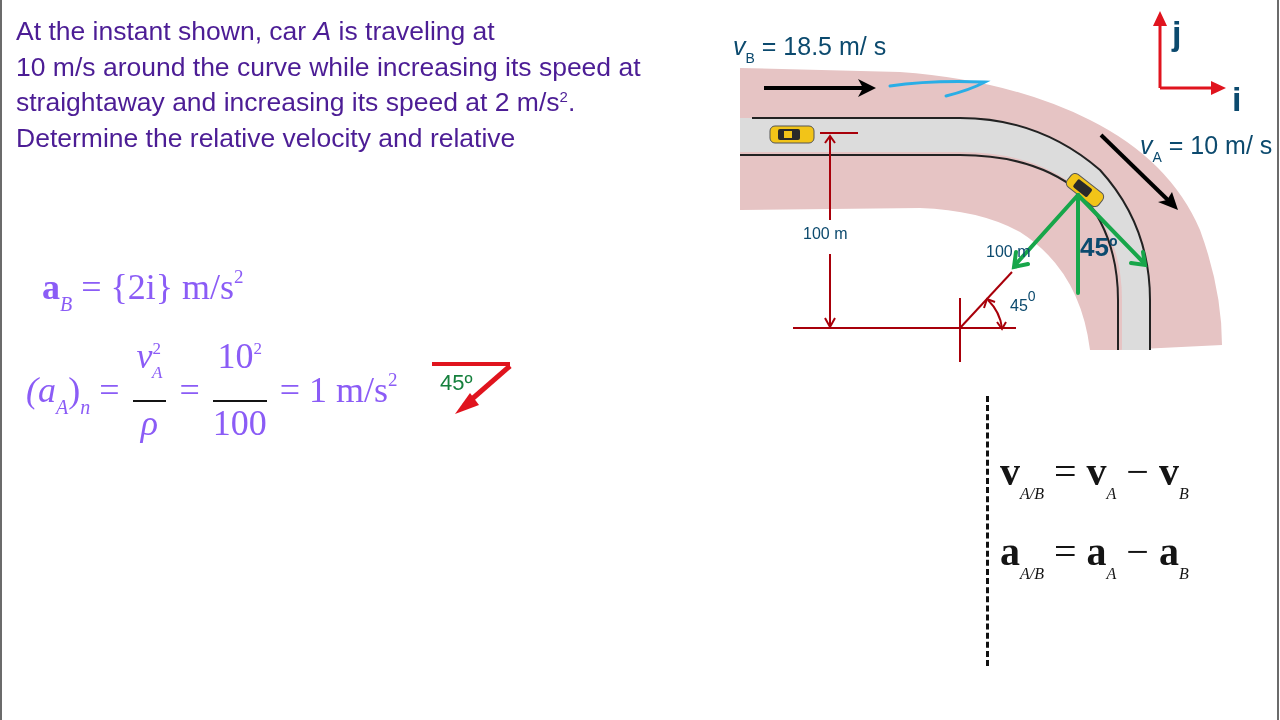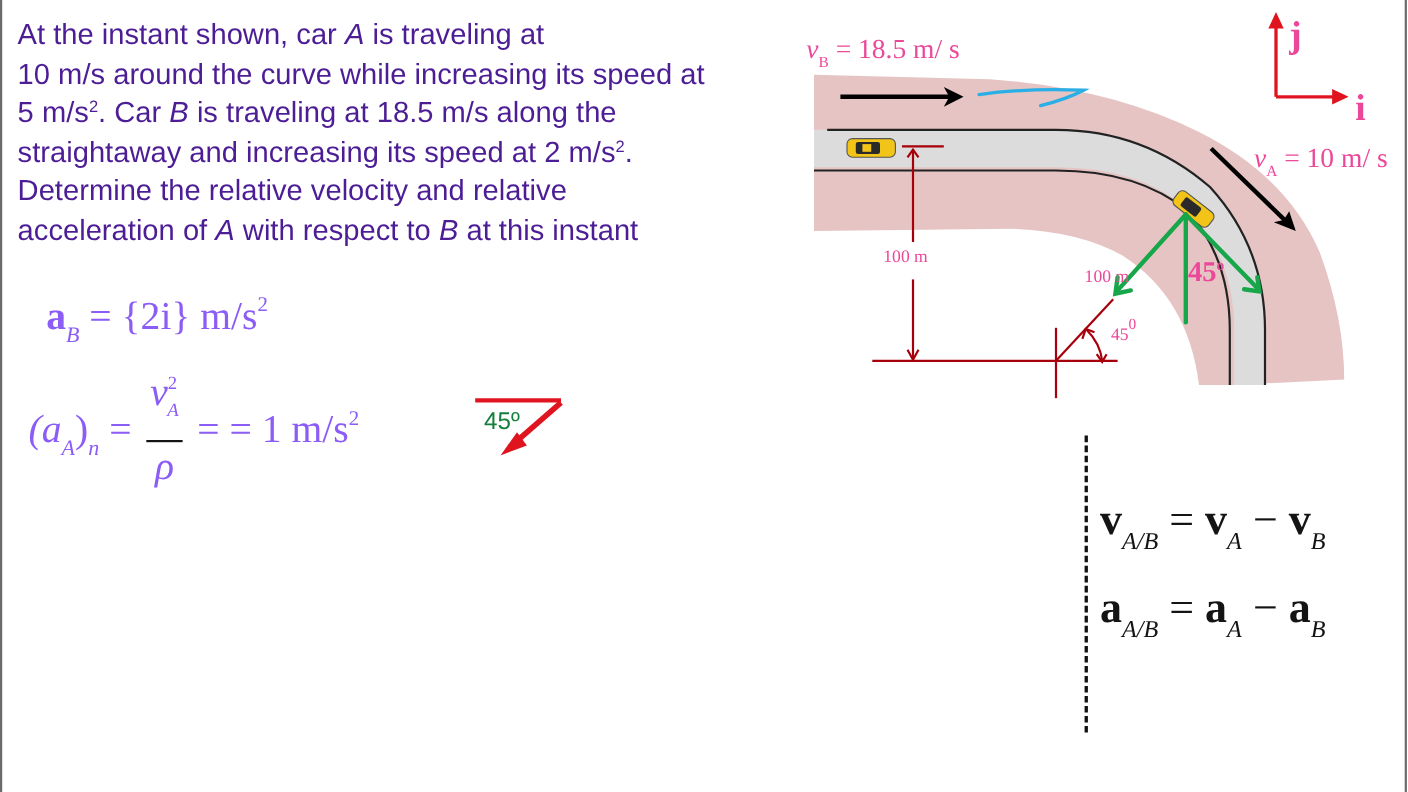--- a/index.html
+++ b/index.html
@@ -22,66 +22,68 @@
 
   .eq-ab { left:42px; top:266px; font-size:36px; }
   .eq-an { left:26px; top:340px; font-size:36px; height:90px; }
   .frac { display:inline-block; text-align:center; vertical-align:middle; position:relative; top:-4px; margin:0 4px; }
   .frac .num { display:block; border-bottom:2px solid #141414; padding:0 4px 17px 4px; line-height:40px; }
   .frac .den { display:block; line-height:42px; }
 
   .angle-label { position:absolute; left:440px; top:370px; font-family:"Liberation Sans","DejaVu Sans",sans-serif; font-size:22px; color:#15803d; }
 
   .diagram-svg { position:absolute; left:0; top:0; }
-  .lbl { position:absolute; font-family:Liberation Serif, serif; color:#ec4899; white-space:nowrap; }
+  .lbl { position:absolute; font-family:Liberation Sans, sans-serif; color:#0c4a6e; white-space:nowrap; }
   .vB { left:733px; top:32px; font-size:25px; }
   .vA { left:1140px; top:131px; font-size:25px; }
   .vB .s, .vA .s { font-size:14px; position:relative; top:8px; }
   .j-lbl { left:1172px; top:14px; font-size:34px; font-weight:bold; }
   .i-lbl { left:1232px; top:80px; font-size:34px; font-weight:bold; }
   .dist1 { left:803px; top:225px; font-size:16px; }
   .dist2 { left:986px; top:243px; font-size:16px; }
   .ang1 { left:1010px; top:296px; font-size:16px; }
   .ang2 { left:1080px; top:232px; font-size:26px; font-weight:bold; }
   .ang2 sup, .ang1 sup { font-size:14px; vertical-align:10px; line-height:0; }
 
   .divider { position:absolute; left:986px; top:396px; width:0; height:270px; border-left:3px dashed #111; }
   .rel { position:absolute; left:1000px; font-family:"Liberation Serif","DejaVu Serif",serif; font-size:40px; color:#141414; white-space:nowrap; }
   .rel-v { top:448px; }
   .rel-a { top:528px; }
-  .rel .sub { font-size:22px; top:14px;text-align:right; }
+  .rel .sub { font-size:16px; top:14px;text-align:right; }
 </style>
 </head>
 <body>
 
 <div class="frame-left"></div>
 <div class="frame-right"></div>
 
 <div class="problem">
   <span class="line"><span>At the instant shown, car </span><i>A</i><span> is traveling at</span></span>
   <span class="line"><span>10 m/s around the curve while increasing its speed at</span></span>
-  <span class="line"><span>5 m/s</span><sup>2</sup><span>. Car </span><i>B</i><span> is traveling at 18.5 m/s along the</span></span>
   <span class="line"><span>straightaway and increasing its speed at 2 m/s</span><sup>2</sup><span>.</span></span>
   <span class="line"><span>Determine the relative velocity and relative</span></span>
-  <span class="line"><span>acceleration of </span><i>A</i><span> with respect to </span><i>B</i><span> at this instant</span></span>
 </div>
 
 <div class="eq eq-ab">
   <span class="bold">a</span><span class="sub">B</span>
   <span>= {2i} m/s</span><span class="sup">2</span>
 </div>
 
 <div class="eq eq-an">
   <span class="it">(a</span><span class="sub">A</span><span>)</span><span class="sub">n</span>
   <span>=</span>
   <span class="frac">
     <span class="num"><span class="it">v</span><span class="sup" style="font-size:17px;top:-14px">2</span><span class="sub" style="font-size:17px;top:10px;margin-left:-9px">A</span></span>
     <span class="den it">ρ</span>
   </span>
   <span>=</span>
+  <span class="frac">
+    <span class="num"><span>10</span><span class="sup" style="font-size:17px;top:-14px">2</span></span>
+    <span class="den">100</span>
+  </span>
   <span>= 1 m/s</span><span class="sup">2</span>
 </div>
 <div class="angle-label">45º</div>
 
 <svg class="diagram-svg" width="1280" height="720">
 
   <path d="M740 68 L900 72 Q1010 80 1090 120 Q1170 160 1200 230 Q1222 290 1222 345 L1120 350 L1090 350 Q1080 270 1020 232 Q980 210 920 208 L740 210 Z" fill="#e6c4c4"></path>
 
   <path d="M740 118 L960 118 Q1040 118 1100 170 Q1150 225 1150 300 L1150 350 L1122 350 L1122 300 Q1122 235 1080 190 Q1035 152 960 152 L740 152 Z" fill="#dcdcdc"></path>
   <path d="M752 118 L960 118 Q1040 118 1100 170 Q1150 225 1150 300 L1150 350" fill="none" stroke="#222" stroke-width="2"></path>

